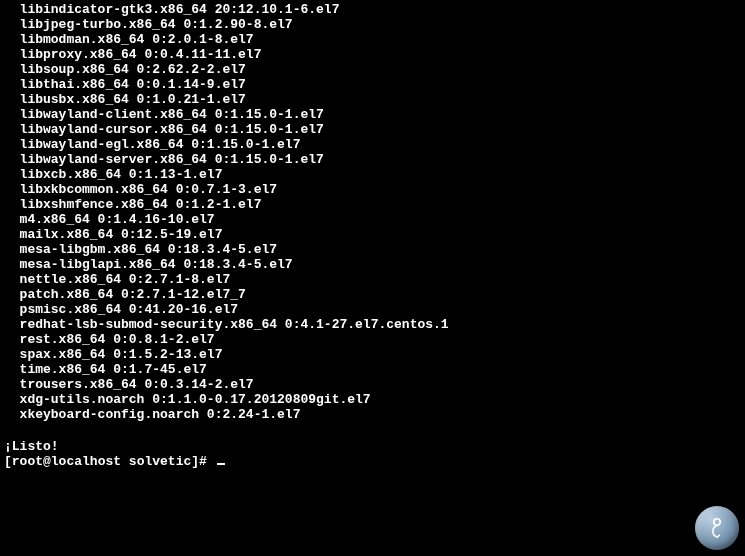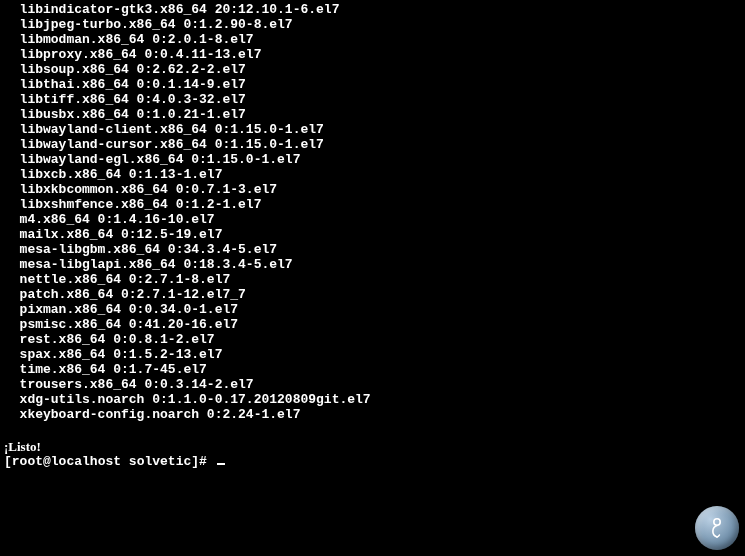--- a/index.html
+++ b/index.html
@@ -15,21 +15,21 @@
       overflow: hidden;
       position: relative;
       font-weight: bold;
     }
     .terminal {
       padding: 2px 0 0 4px;
     }
     .pkg-line {
       white-space: pre;
     }
-    .status-line { margin-top: 2px; font-family: Liberation Serif, serif; }
+    .status-line { margin-top: 2px; }
     .prompt-line {
       white-space: pre;
     }
     .cursor {
       display: inline-block;
       width: 8px;
       height: 2px;
       background: #fff;
       vertical-align: baseline;
       margin-left: 2px;
@@ -52,39 +52,39 @@
     .watermark svg { width: 24px; height: 24px; }
   </style>
 </head>
 <body>
 
 <div class="terminal">
   <div id="pkg-list">
       <div class="pkg-line">  libindicator-gtk3.x86_64 20:12.10.1-6.el7</div>
       <div class="pkg-line">  libjpeg-turbo.x86_64 0:1.2.90-8.el7</div>
       <div class="pkg-line">  libmodman.x86_64 0:2.0.1-8.el7</div>
-      <div class="pkg-line">  libproxy.x86_64 0:0.4.11-13.el7</div>
+      <div class="pkg-line">  libproxy.x86_64 0:0.4.11-11.el7</div>
       <div class="pkg-line">  libsoup.x86_64 0:2.62.2-2.el7</div>
       <div class="pkg-line">  libthai.x86_64 0:0.1.14-9.el7</div>
-      <div class="pkg-line">  libtiff.x86_64 0:4.0.3-32.el7</div>
       <div class="pkg-line">  libusbx.x86_64 0:1.0.21-1.el7</div>
       <div class="pkg-line">  libwayland-client.x86_64 0:1.15.0-1.el7</div>
       <div class="pkg-line">  libwayland-cursor.x86_64 0:1.15.0-1.el7</div>
       <div class="pkg-line">  libwayland-egl.x86_64 0:1.15.0-1.el7</div>
+      <div class="pkg-line">  libwayland-server.x86_64 0:1.15.0-1.el7</div>
       <div class="pkg-line">  libxcb.x86_64 0:1.13-1.el7</div>
       <div class="pkg-line">  libxkbcommon.x86_64 0:0.7.1-3.el7</div>
       <div class="pkg-line">  libxshmfence.x86_64 0:1.2-1.el7</div>
       <div class="pkg-line">  m4.x86_64 0:1.4.16-10.el7</div>
       <div class="pkg-line">  mailx.x86_64 0:12.5-19.el7</div>
-      <div class="pkg-line">  mesa-libgbm.x86_64 0:34.3.4-5.el7</div>
+      <div class="pkg-line">  mesa-libgbm.x86_64 0:18.3.4-5.el7</div>
       <div class="pkg-line">  mesa-libglapi.x86_64 0:18.3.4-5.el7</div>
       <div class="pkg-line">  nettle.x86_64 0:2.7.1-8.el7</div>
       <div class="pkg-line">  patch.x86_64 0:2.7.1-12.el7_7</div>
-      <div class="pkg-line">  pixman.x86_64 0:0.34.0-1.el7</div>
       <div class="pkg-line">  psmisc.x86_64 0:41.20-16.el7</div>
+      <div class="pkg-line">  redhat-lsb-submod-security.x86_64 0:4.1-27.el7.centos.1</div>
       <div class="pkg-line">  rest.x86_64 0:0.8.1-2.el7</div>
       <div class="pkg-line">  spax.x86_64 0:1.5.2-13.el7</div>
       <div class="pkg-line">  time.x86_64 0:1.7-45.el7</div>
       <div class="pkg-line">  trousers.x86_64 0:0.3.14-2.el7</div>
       <div class="pkg-line">  xdg-utils.noarch 0:1.1.0-0.17.20120809git.el7</div>
       <div class="pkg-line">  xkeyboard-config.noarch 0:2.24-1.el7</div>
     </div>
   <div class="pkg-line"> </div>
   <div class="status-line">¡Listo!</div>
   <div class="prompt-line">[<span>root@localhost</span> <span>solvetic</span>]<span>#</span> <span class="cursor"></span></div>

